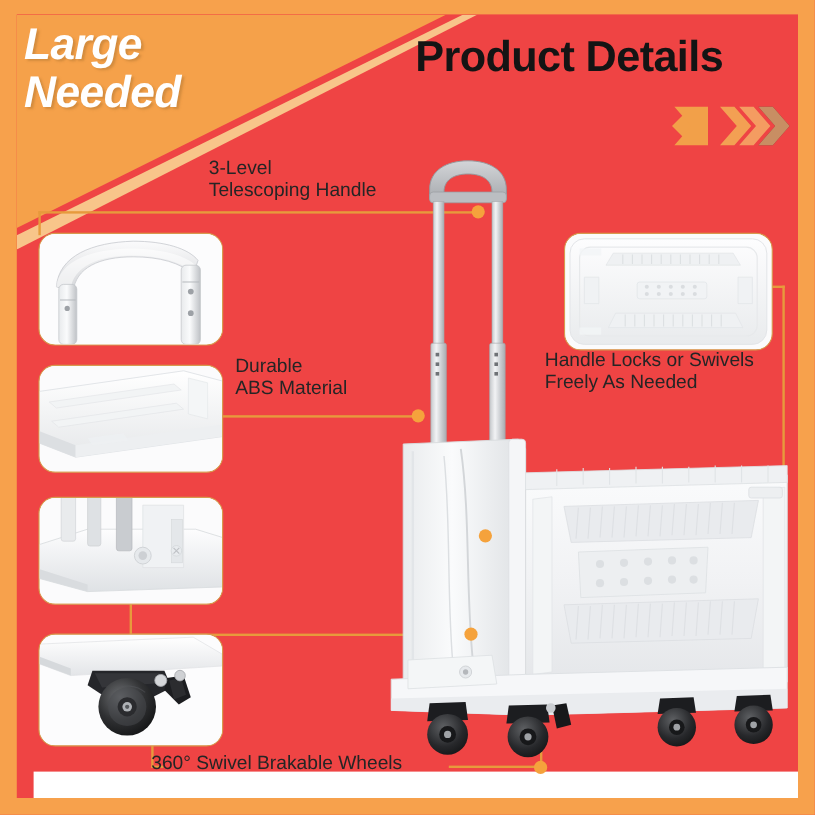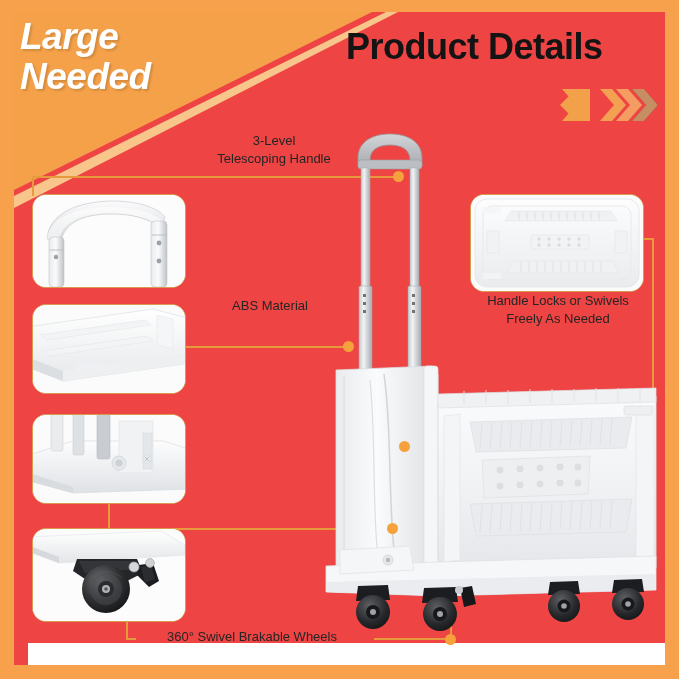--- a/index.html
+++ b/index.html
@@ -50,22 +50,22 @@
     z-index:4;
   }
   .chevrons{
     position:absolute;left:546px;top:76px;
     width:104px;height:34px;z-index:4;
   }
 
   
   .label{
     position:absolute;
-    font-size:13px;color:#252525;
-    text-align:center;line-height:18px;
+    font-size:16px;color:#252525;
+    line-height:18px;
     white-space:nowrap;z-index:6;
   }
   #lbl-handle{left:160px;top:120px;width:200px;}
   #lbl-abs{left:182px;top:285px;width:148px;}
   #lbl-lock{left:440px;top:280px;width:208px;}
   #lbl-lid{left:172px;top:489px;width:178px;}
   #lbl-wheels{left:112px;top:616px;width:252px;}
 
   
   .inset{
@@ -148,20 +148,21 @@
     <div class="dot" style="left:329px;top:329px;"></div>
     <div class="dot" style="left:385px;top:429px;"></div>
     <div class="dot" style="left:373px;top:511px;"></div>
     <div class="dot" style="left:431px;top:622px;"></div>
 
     <div class="label" id="lbl-handle">
       <div>3-Level</div>
       <div>Telescoping Handle</div>
     </div>
     <div class="label" id="lbl-abs">
+      <div>Durable</div>
       <div>ABS Material</div>
     </div>
     <div class="label" id="lbl-lock">
       <div>Handle Locks or Swivels</div>
       <div>Freely As Needed</div>
     </div>
     <div class="label" id="lbl-wheels">
       <div>360° Swivel Brakable Wheels</div>
     </div>
 

